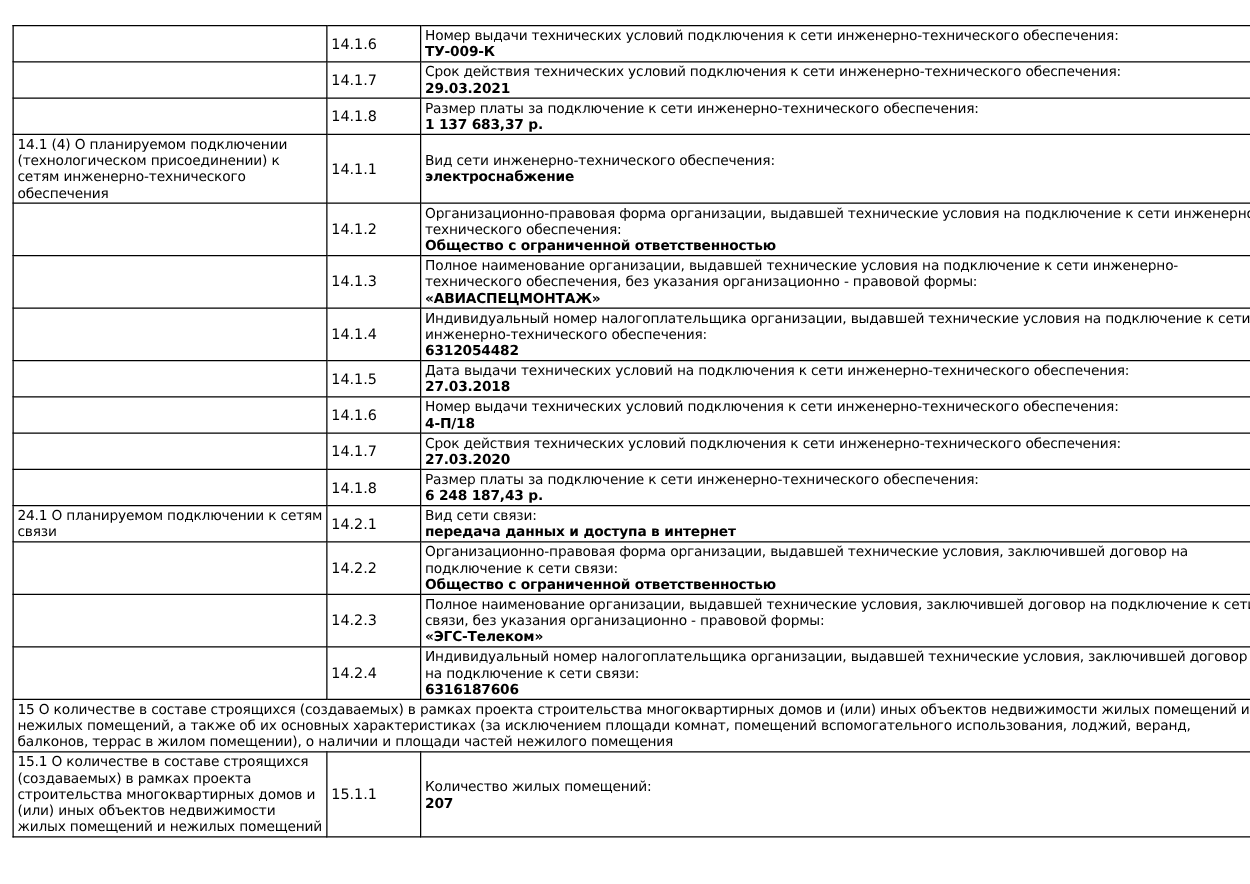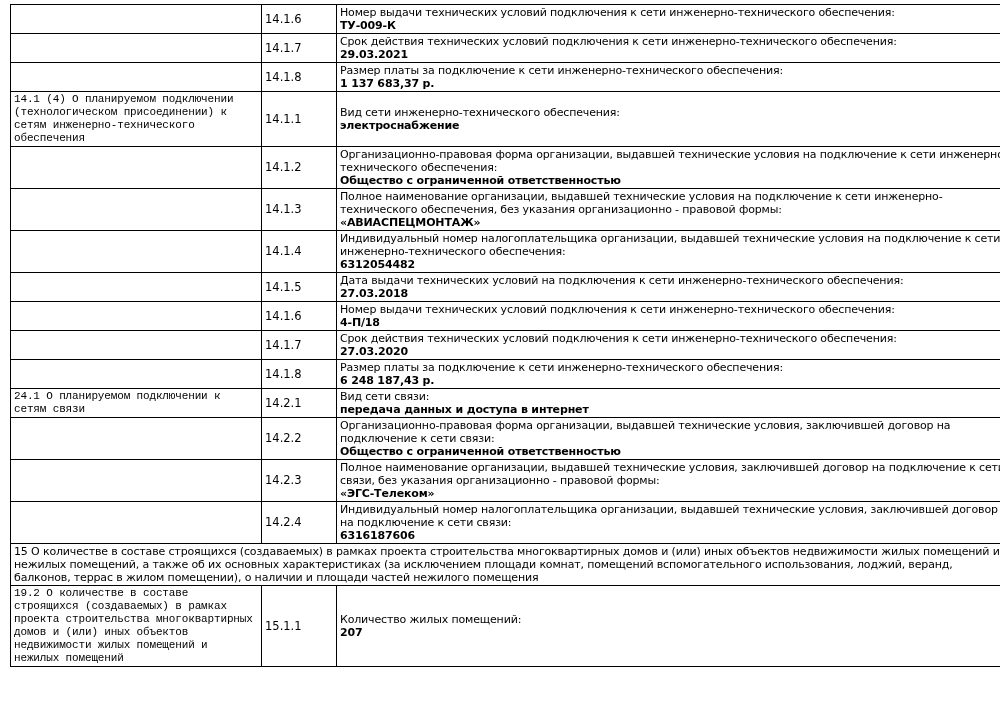--- a/index.html
+++ b/index.html
@@ -1,42 +1,42 @@
 <!DOCTYPE html>
 <html><head>
 <meta charset="utf-8">
 <style>
   html, body { margin: 0; padding: 0; background: #ffffff; }
   .page {
     position: relative;
     width: 1000px;
     height: 707px;
     box-sizing: border-box;
-    padding: 4px 10px;
+    padding: 20px 10px;
     background: #ffffff;
     overflow: hidden;
     font-family: "DejaVu Sans", sans-serif;
   }
   table.doc {
     border-collapse: collapse;
     table-layout: fixed;
     width: 980px;
     color: #000000;
     font-size: 11px;
     line-height: 13px;
     letter-spacing: -0.15px;
   }
   table.doc td {
     border: 1px solid #000000;
     vertical-align: middle;
     padding: 1px 3px;
     word-wrap: break-word;
     overflow-wrap: break-word;
   }
-  td.c-section { width: 244px; font-family: Liberation Mono, monospace; }
+  td.c-section { width: 244px; }
   td.c-num     { width: 68px; font-size: 11.5px; letter-spacing: 0; }
   td.c-content { width: 668px; }
   td.c-full    { }
   .value { font-weight: bold; }
   .value:empty { display: none; }
 </style>
 </head>
 <body>
 
 <div class="page">
@@ -175,21 +175,21 @@
       <div class="label">Индивидуальный номер налогоплательщика организации, выдавшей технические условия, заключившей договор на подключение к сети связи:</div>
       <div class="value">6316187606</div>
     </td>
   </tr>
 
   <tr>
     <td class="c-full" colspan="3">15 О количестве в составе строящихся (создаваемых) в рамках проекта строительства многоквартирных домов и (или) иных объектов недвижимости жилых помещений и нежилых помещений, а также об их основных характеристиках (за исключением площади комнат, помещений вспомогательного использования, лоджий, веранд, балконов, террас в жилом помещении), о наличии и площади частей нежилого помещения</td>
   </tr>
 
   <tr>
-    <td class="c-section">19.2 О количестве в составе строящихся (создаваемых) в рамках проекта строительства многоквартирных домов и (или) иных объектов недвижимости жилых помещений и нежилых помещений</td>
+    <td class="c-section">15.1 О количестве в составе строящихся (создаваемых) в рамках проекта строительства многоквартирных домов и (или) иных объектов недвижимости жилых помещений и нежилых помещений</td>
     <td class="c-num">15.1.1</td>
     <td class="c-content">
       <div class="label">Количество жилых помещений:</div>
       <div class="value">207</div>
     </td>
   </tr>
 </tbody>
   </table>
 </div>
 

